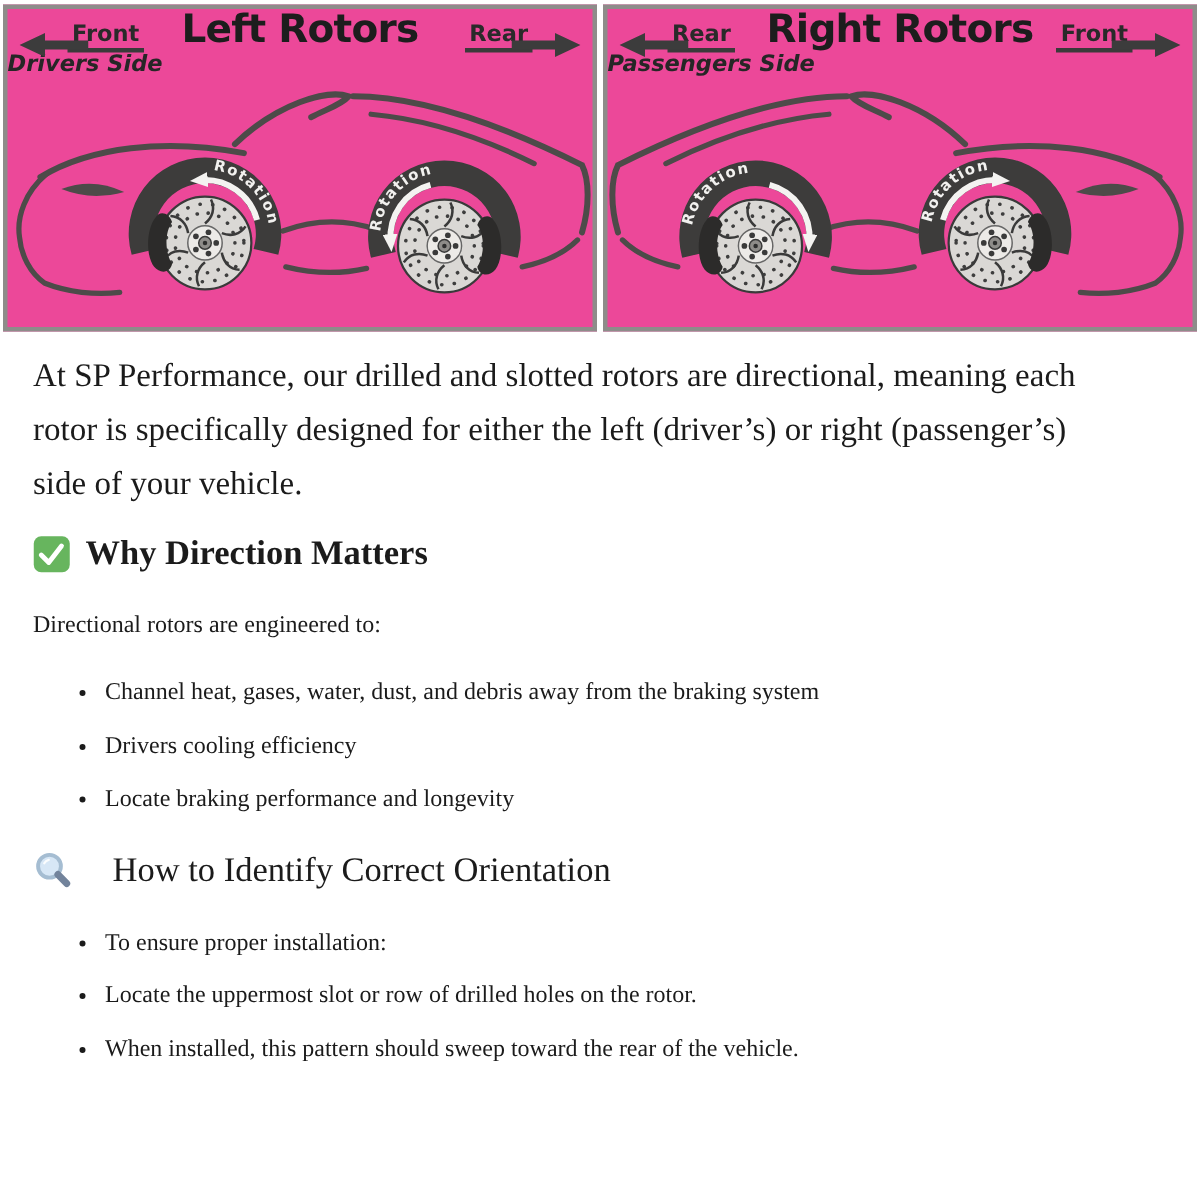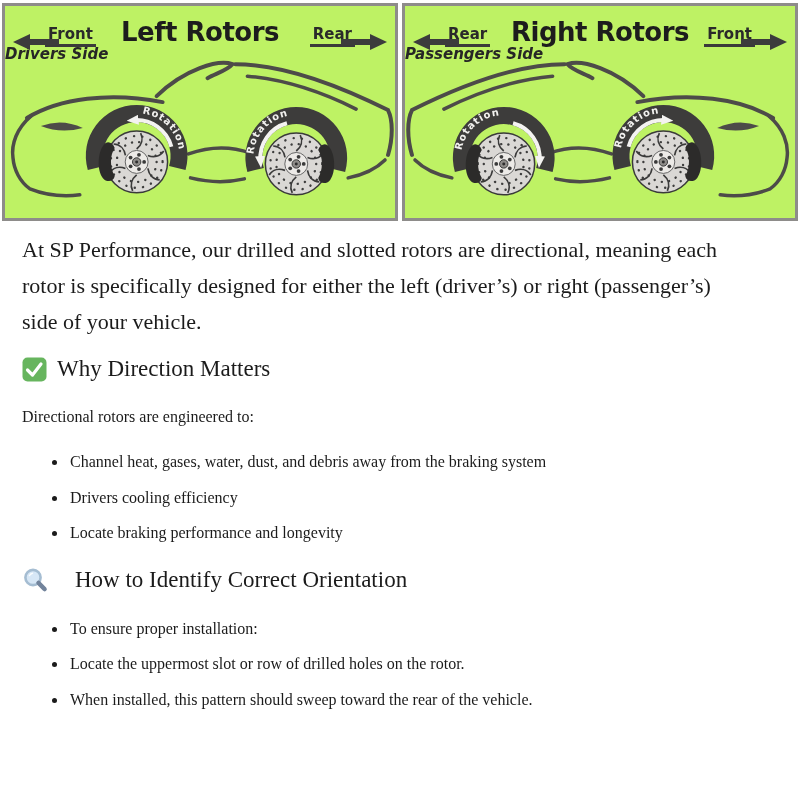--- a/index.html
+++ b/index.html
@@ -2,25 +2,25 @@
 <html><head>
 <meta charset="utf-8">
 <style>
   html,body{margin:0;padding:0;background:#fff;}
   body{width:800px;height:800px;overflow:hidden;color:#1b1b1b;
        font-family:"Liberation Serif",serif;}
   .page{width:800px;}
 
   
   .panels{display:flex;gap:4px;padding:3px 2px 0 2px;box-sizing:border-box;}
-  .panel{flex:1;border:3px solid #8e8c8a;background:#bef264;height:212px;
+  .panel{flex:1;border:3px solid #8e8c8a;background:#ec4899;height:212px;
          position:relative;overflow:hidden;}
   .panel-hdr{position:relative;height:50px;font-family:"DejaVu Sans",sans-serif;}
   .ptitle{text-align:center;font-size:26px;line-height:27px;font-weight:800;
-          letter-spacing:-.5px;color:#1d1d1d;margin-top:13px;}
+          letter-spacing:-.5px;color:#1d1d1d;margin-top:1px;}
   .psub{text-align:left;font-size:15px;line-height:16px;font-weight:700;
         font-style:italic;color:#262626;}
   .dir{position:absolute;top:6px;display:flex;align-items:flex-start;height:28px;}
   .dir.left{left:8px;}
   .dir.right{right:8px;}
   .dir-label{font-size:15px;font-weight:700;color:#2a2a2a;
              border-bottom:3px solid #3a3a3a;padding:0 3px 1px 3px;}
   .arr{flex:none;}
   .dir.left .arr{margin-right:-14px;transform:translateY(7px);}
   .dir.right .arr{margin-left:-14px;transform:translateY(7px);}
@@ -29,21 +29,21 @@
   .sketch-thin{stroke:#4d4b49;fill:none;stroke-width:3.5;stroke-linecap:round;}
   .rarrow{fill:none;stroke:#f4f3f1;stroke-width:4;marker-end:url(#ah);}
   .rot-text{font-family:"DejaVu Sans",sans-serif;font-size:10px;font-weight:700;
             fill:#f2f1ef;letter-spacing:1px;}
 
   
   .article{padding:0 22px;}
   .intro{font-size:22px;line-height:36px;margin:11px 14px 0 0;max-width:700px;}
   .sec-head{display:flex;align-items:center;gap:10px;font-size:23px;
             margin:16px 0 17px 0;}
-  .sec-head.bold{font-weight:400;}
+  .sec-head.bold{font-weight:700;}
   .sec-head.normal{font-weight:400;gap:26px;}
   .lead{font-size:16px;line-height:36px;margin:0 0 9px 0;}
   ul{margin:2px;padding-left:44px;font-size:16px;}
   li{line-height:35.5px;padding-left:2px;}
   ul.list1 li{max-width:640px;}
   ul.list2 li{max-width:706px;}
   ul.list2{margin-top:0;}
   .emoji-box{flex:none;display:inline-flex;}
 </style>
 </head>

